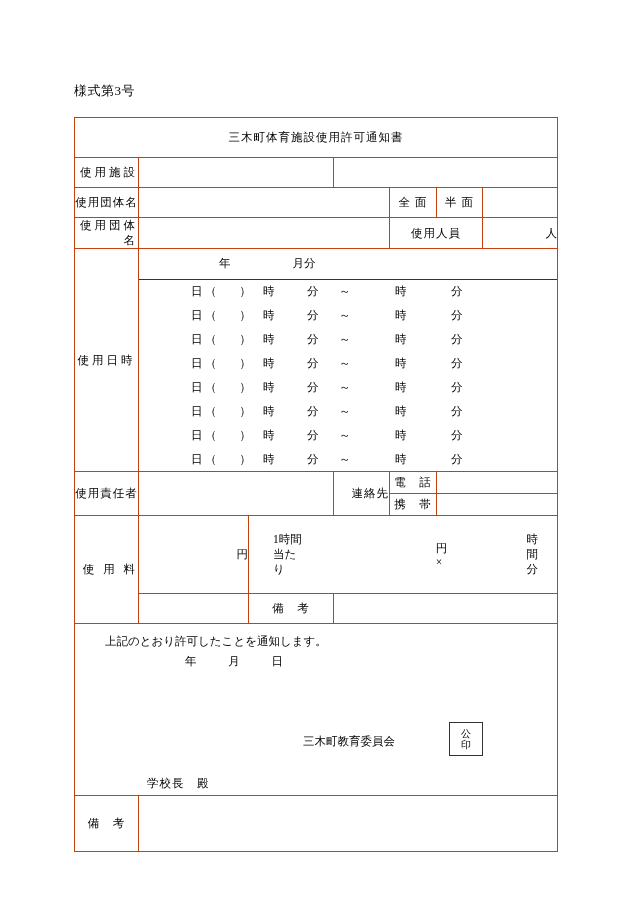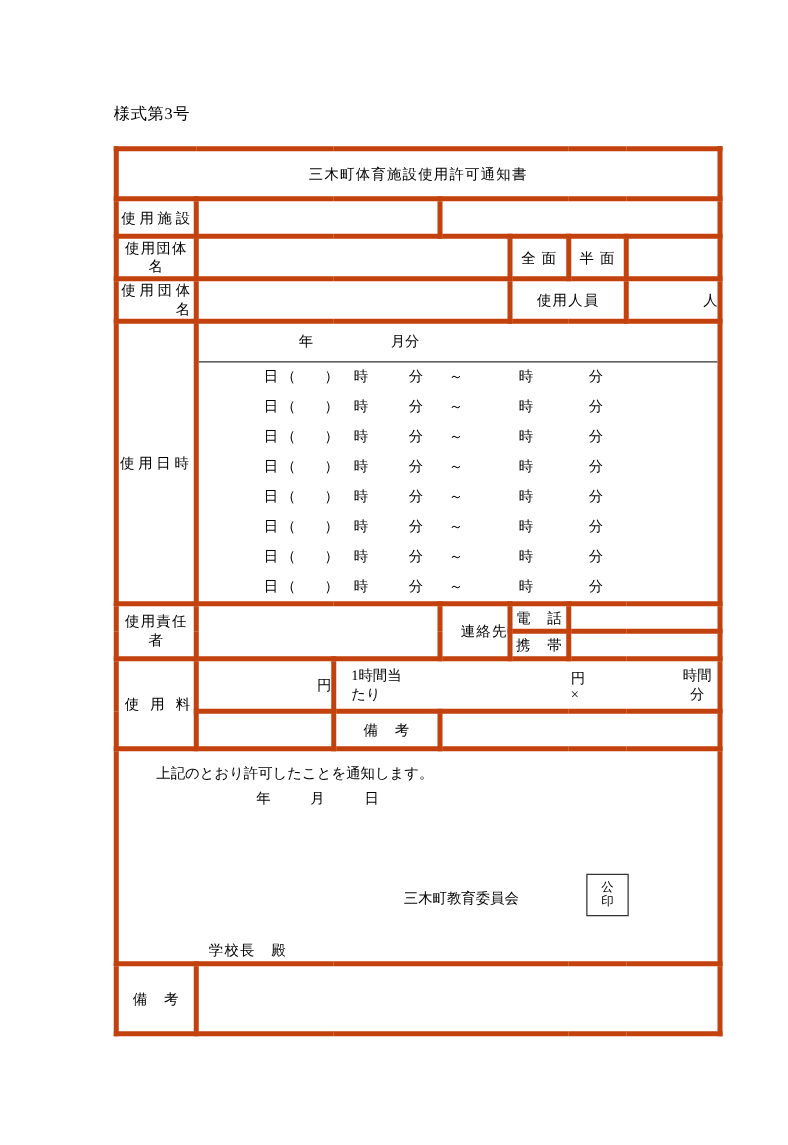--- a/index.html
+++ b/index.html
@@ -10,21 +10,21 @@
     width: 630px;
     height: 916px;
     background: #ffffff;
     font-family: "Liberation Serif", "DejaVu Serif", serif;
     color: #000000;
     position: relative;
     overflow: hidden;
   }
   .page {
     position: absolute;
-    left: 17px;
+    left: 0;
     top: 0;
     width: 578px;
     height: 916px;
     text-decoration: underline;
   }
   .form-number {
     position: absolute;
     left: 74px;
     top: 82px;
     font-size: 13px;
@@ -32,21 +32,21 @@
   }
   table.form {
     position: absolute;
     left: 74px;
     top: 117px;
     width: 483px;
     border-collapse: collapse;
     table-layout: fixed;
   }
   table.form td {
-    border: 4px solid #c2410c;
+    border: 1px solid #c2410c;
     font-size: 11.5px;
     padding: 0;
     vertical-align: middle;
     height: 30px;
     box-sizing: border-box;
   }
   .title-cell {
     text-align: center;
     height: 40px !important;
     font-size: 12.5px;
@@ -355,21 +355,21 @@
       <td colspan="2" class="blank"></td>
     </tr>
     <tr class="sub-split">
       <td class="lbl-tight">携　帯</td>
       <td colspan="2" class="blank"></td>
     </tr>
 
     <tr>
       <td rowspan="2" class="lbl">使 用 料</td>
       <td class="right-pad">円</td>
-      <td colspan="5" style="padding:4px">
+      <td colspan="5" style="padding:16px">
         <div class="fee-line1">
           <span class="t1">1時間当たり</span>
           <span class="t2">円×</span>
           <span class="t3">時間分</span>
         </div>
       </td>
     </tr>
     <tr>
       <td style="border-top:none"></td>
       <td class="lbl-tight">備　考</td>

